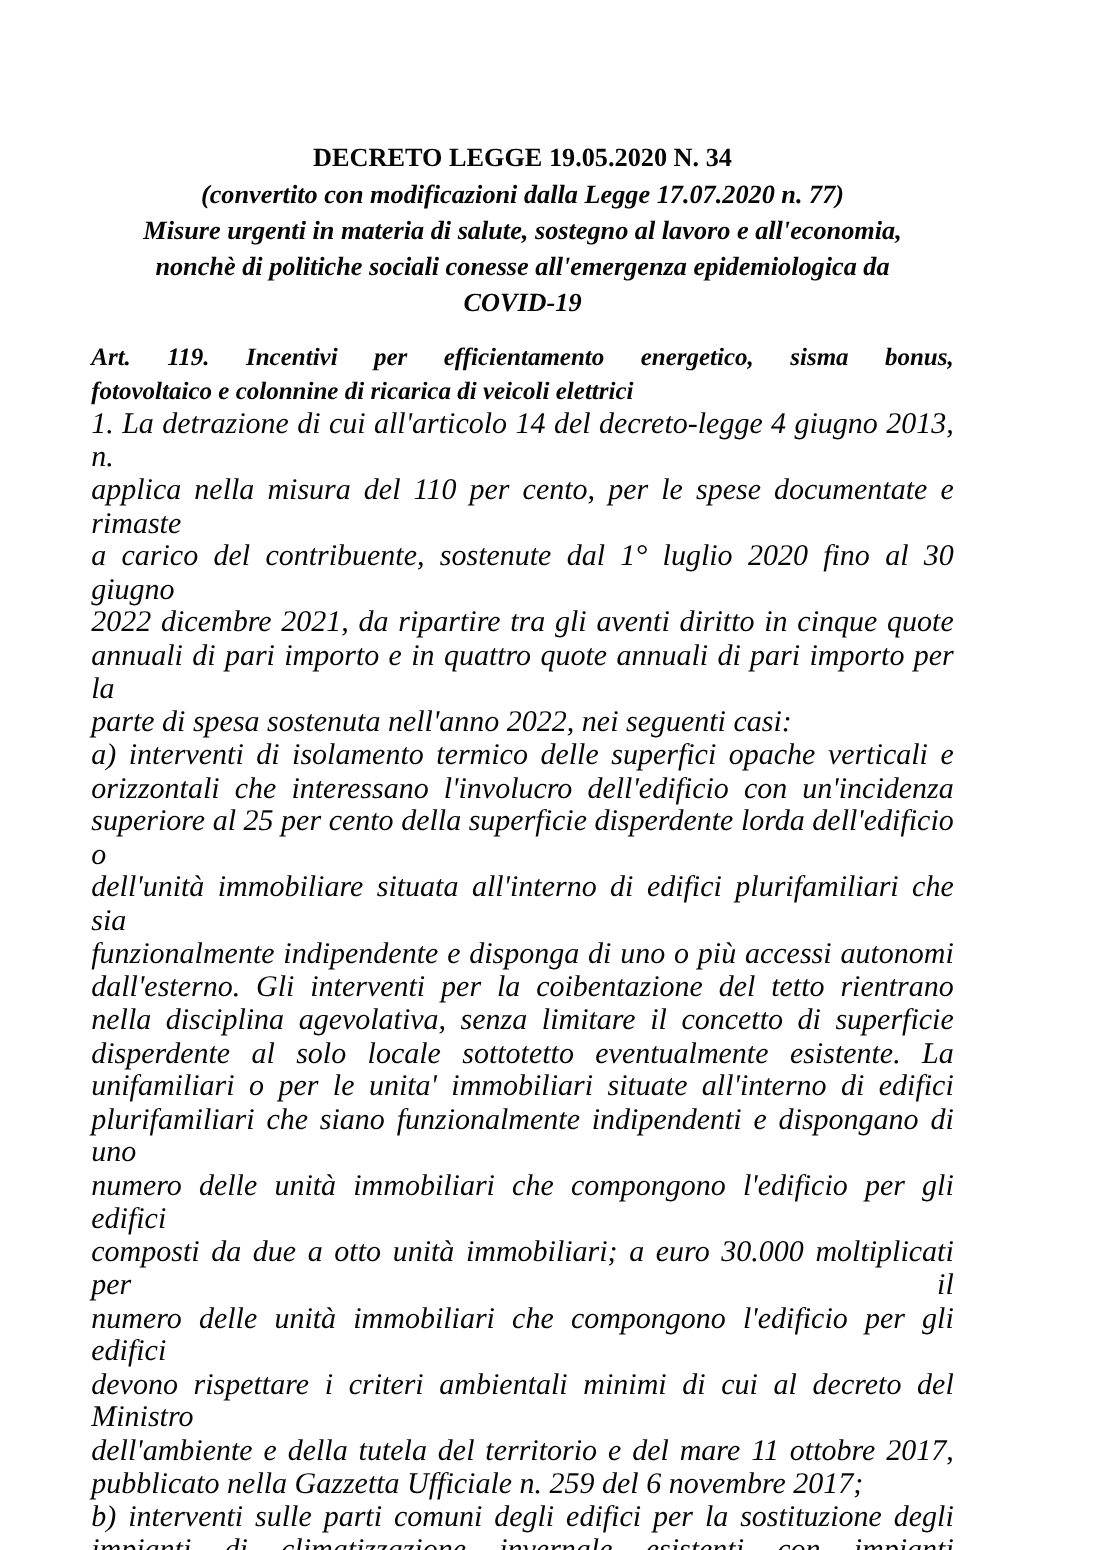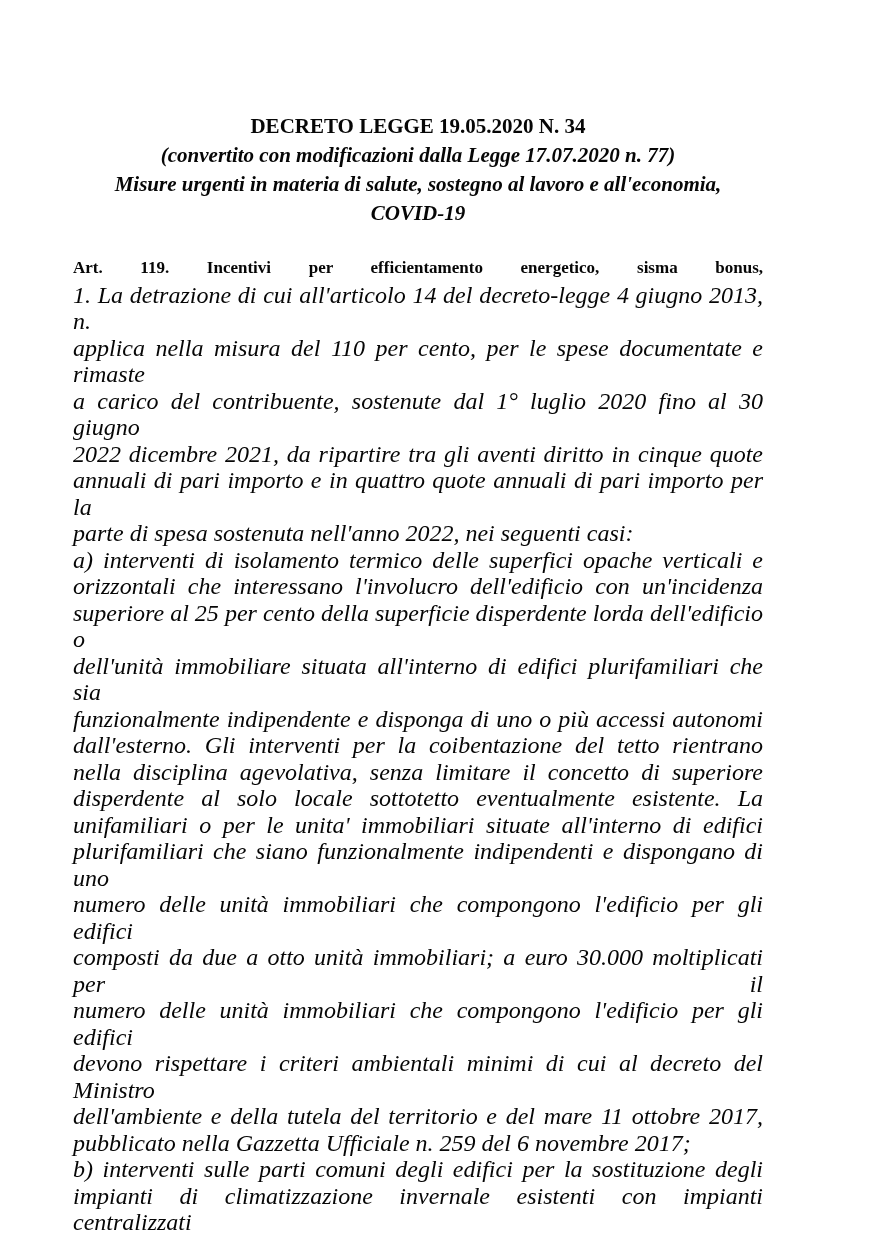--- a/index.html
+++ b/index.html
@@ -30,23 +30,24 @@
     font-size: 21px;
     line-height: 29px;
   }
   .title-main {
     font-style: normal;
   }
   .title-sub {
     font-style: italic;
   }
   .article-heading {
-    margin-top: 27px;
+    margin-top: 16px;
     font-weight: bold;
-    font-size: 17px;
+    font-style: italic;
+    font-size: 20px;
     line-height: 26.5px;
   }
   .body-text {
     font-style: italic;
     font-size: 24px;
     line-height: 26.5px;
   }
   .j {
     text-align: justify;
     text-align-last: justify;
@@ -66,41 +67,43 @@
 </head>
 <body>
 
 <div class="page">
   <div class="sheet">
 
     <div class="title-block">
       <div class="title-main">DECRETO LEGGE 19.05.2020 N. 34</div>
       <div class="title-sub">(convertito con modificazioni dalla Legge 17.07.2020 n. 77)</div>
       <div class="title-sub">Misure urgenti in materia di salute, sostegno al lavoro e all'economia,</div>
+      <div class="title-sub">nonchè di politiche sociali conesse all'emergenza epidemiologica da</div>
       <div class="title-sub">COVID-19</div>
     </div>
 
     <div class="article-heading">
       <div class="j">Art. 119. Incentivi per efficientamento energetico, sisma bonus,</div>
+      <div class="e">fotovoltaico e colonnine di ricarica di veicoli elettrici</div>
     </div>
 
     <div class="body-text">
       <div class="j">1. La detrazione di cui all'articolo 14 del decreto-legge 4 giugno 2013, n.</div>
       <div class="j">applica nella misura del 110 per cento, per le spese documentate e rimaste</div>
       <div class="j">a carico del contribuente, sostenute dal 1° luglio 2020 fino al 30 giugno</div>
       <div class="j">2022 dicembre 2021, da ripartire tra gli aventi diritto in cinque quote</div>
       <div class="j">annuali di pari importo e in quattro quote annuali di pari importo per la</div>
       <div class="e">parte di spesa sostenuta nell'anno 2022, nei seguenti casi:</div>
       <div class="j">a) interventi di isolamento termico delle superfici opache verticali e</div>
       <div class="j">orizzontali che interessano l'involucro dell'edificio con un'incidenza</div>
       <div class="j">superiore al 25 per cento della superficie disperdente lorda dell'edificio o</div>
       <div class="j">dell'unità immobiliare situata all'interno di edifici plurifamiliari che sia</div>
       <div class="j">funzionalmente indipendente e disponga di uno o più accessi autonomi</div>
       <div class="j">dall'esterno. Gli interventi per la coibentazione del tetto rientrano</div>
-      <div class="j">nella disciplina agevolativa, senza limitare il concetto di superiore</div>
+      <div class="j">nella disciplina agevolativa, senza limitare il concetto di superficie</div>
       <div class="j">disperdente al solo locale sottotetto eventualmente esistente. La</div>
       <div class="j">unifamiliari o per le unita' immobiliari situate all'interno di edifici</div>
       <div class="j">plurifamiliari che siano funzionalmente indipendenti e dispongano di uno</div>
       <div class="j">numero delle unità immobiliari che compongono l'edificio per gli edifici</div>
       <div class="j">composti da due a otto unità immobiliari; a euro 30.000 moltiplicati per il</div>
       <div class="j">numero delle unità immobiliari che compongono l'edificio per gli edifici</div>
       <div class="j">devono rispettare i criteri ambientali minimi di cui al decreto del Ministro</div>
       <div class="j">dell'ambiente e della tutela del territorio e del mare 11 ottobre 2017,</div>
       <div class="e">pubblicato nella Gazzetta Ufficiale n. 259 del 6 novembre 2017;</div>
       <div class="j">b) interventi sulle parti comuni degli edifici per la sostituzione degli</div>

